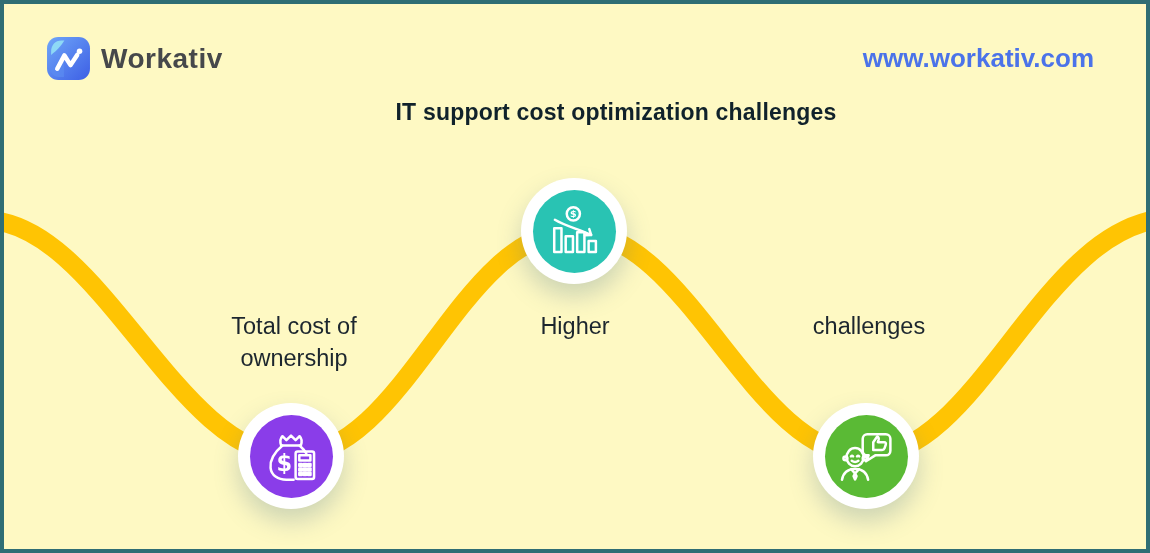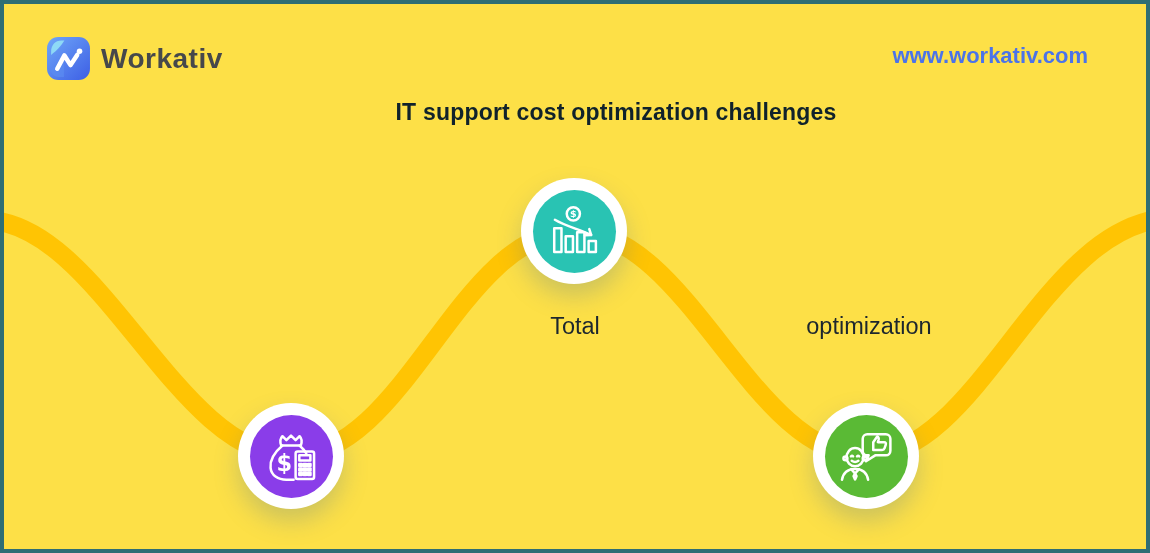--- a/index.html
+++ b/index.html
@@ -5,21 +5,21 @@
   html,body{margin:0;padding:0;background:#dfeef0;font-family:"Liberation Sans",sans-serif;}
   .canvas{
     position:relative;width:1150px;height:553px;box-sizing:border-box;
     border:4px solid #2F6E74;background:#EAF7F7;overflow:hidden;
   }
   
   .hdr{position:absolute;left:0;top:0;width:100%;height:80px;}
   .logo{position:absolute;left:42px;top:32px;display:flex;align-items:center;gap:10px;}
   .logo svg{width:45px;height:45px;display:block;}
   .logo-text{font-size:28px;font-weight:700;color:#46484B;letter-spacing:.5px;}
-  .website{position:absolute;right:58px;top:39px;font-size:22px;font-weight:700;color:#4B73E9;text-decoration:none;}
+  .website{position:absolute;right:52px;top:39px;font-size:26px;font-weight:700;color:#4B73E9;text-decoration:none;}
   
   .title{position:absolute;left:0;top:95px;width:100%;text-align:center;margin:0;
          font-size:23px;font-weight:700;color:#10222B;letter-spacing:.2px;padding-left:41px;}
   
   .wave{position:absolute;left:0;top:0;width:1150px;height:553px;pointer-events:none;}
   
   .node{position:absolute;width:106px;height:106px;border-radius:50%;background:#ffffff;
         box-shadow:0 12px 24px rgba(90,125,145,.30);display:flex;align-items:center;justify-content:center;}
   .node-inner{width:83px;height:83px;border-radius:50%;display:flex;align-items:center;justify-content:center;}
   .node-inner svg{width:58px;height:58px;display:block;}
@@ -30,21 +30,21 @@
   .label{position:absolute;top:306px;text-align:center;font-size:23.5px;color:#1C262E;line-height:32px;}
   .label-1{left:150px;width:280px;}
   .label-2{left:431px;width:280px;}
   .label-3{left:700px;width:330px;}
   .ic{stroke:#fff;stroke-width:1.9;fill:none;stroke-linecap:round;stroke-linejoin:round;}
   .ic-txt{fill:#fff;stroke:none;font-family:"DejaVu Sans",sans-serif;font-weight:700;}
 </style>
 </head>
 <body>
 
-<div class="canvas" style="background-color: #fde047;">
+<div class="canvas" style="background-color: #fef9c3;">
 
   <svg class="wave" viewBox="0 0 1150 553" aria-hidden="true">
     <path d="M -20 216 C 95 216 172 452 287 452 C 402 452 455 227 570 227 C 685 227 747 452 862 452 C 977 452 1040 214 1170 214" fill="none" stroke="#FFC403" stroke-width="19" stroke-linecap="round"></path>
   </svg>
 
   <div class="hdr">
     <div class="logo">
       <svg viewBox="0 0 44 44">
         <defs>
           <linearGradient id="lg" x1="0" y1="0" x2="1" y2="1">
@@ -115,20 +115,24 @@
         <circle class="ic" cx="21" cy="23.8" r="1.5" stroke-width="1.5"></circle>
         <path class="ic" stroke-width="1.5" d="M 10.6 22.3 Q 11.4 21.5 12.2 22.3 M 15.2 22.3 Q 16 21.5 16.8 22.3"></path>
         <path class="ic" stroke-width="1.5" d="M 11.2 25.6 Q 13.7 27.4 16.2 25.6"></path>
         <path class="ic" d="M 3.8 40 C 4.8 33.8 8.3 31.8 13.7 31.8 C 19.1 31.8 22.6 33.8 23.6 40"></path>
         <path class="ic" stroke-width="1.5" d="M 10.7 32 L 13.7 35.3 L 16.7 32"></path>
         <path class="ic" stroke-width="1.5" d="M 13.7 35.3 L 12.6 37.3 L 13.7 39.8 L 14.8 37.3 Z"></path>
       </svg>
     </div>
   </div>
 
+  <div class="label label-1">
+    <div>Total cost of</div>
+    <div>ownership</div>
+  </div>
   <div class="label label-2">
-    <div>Total</div>
+    <div>Higher</div>
   </div>
   <div class="label label-3">
-    <div>optimization</div>
+    <div>challenges</div>
   </div>
 
 </div>
 
 </body></html>

